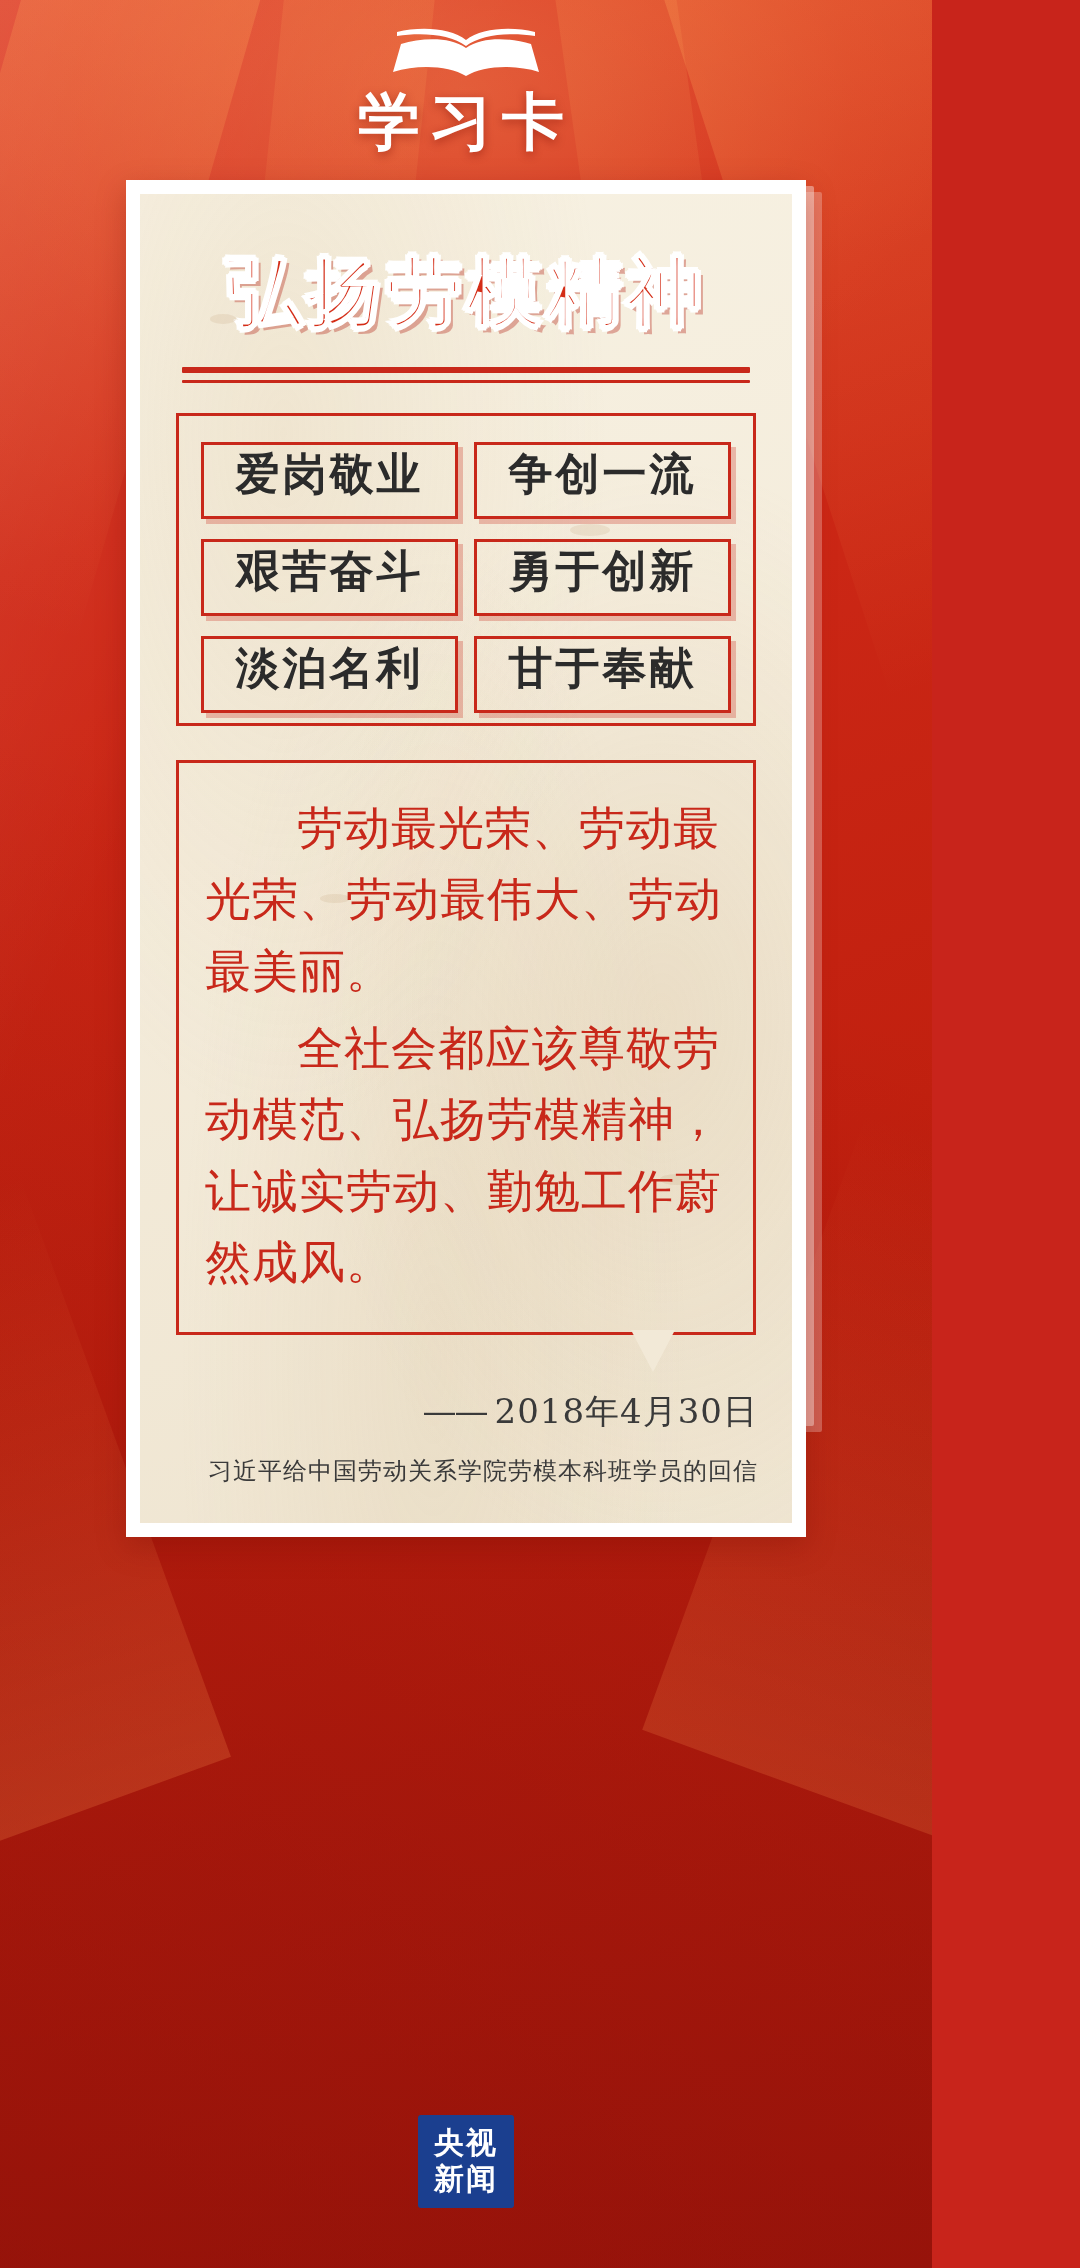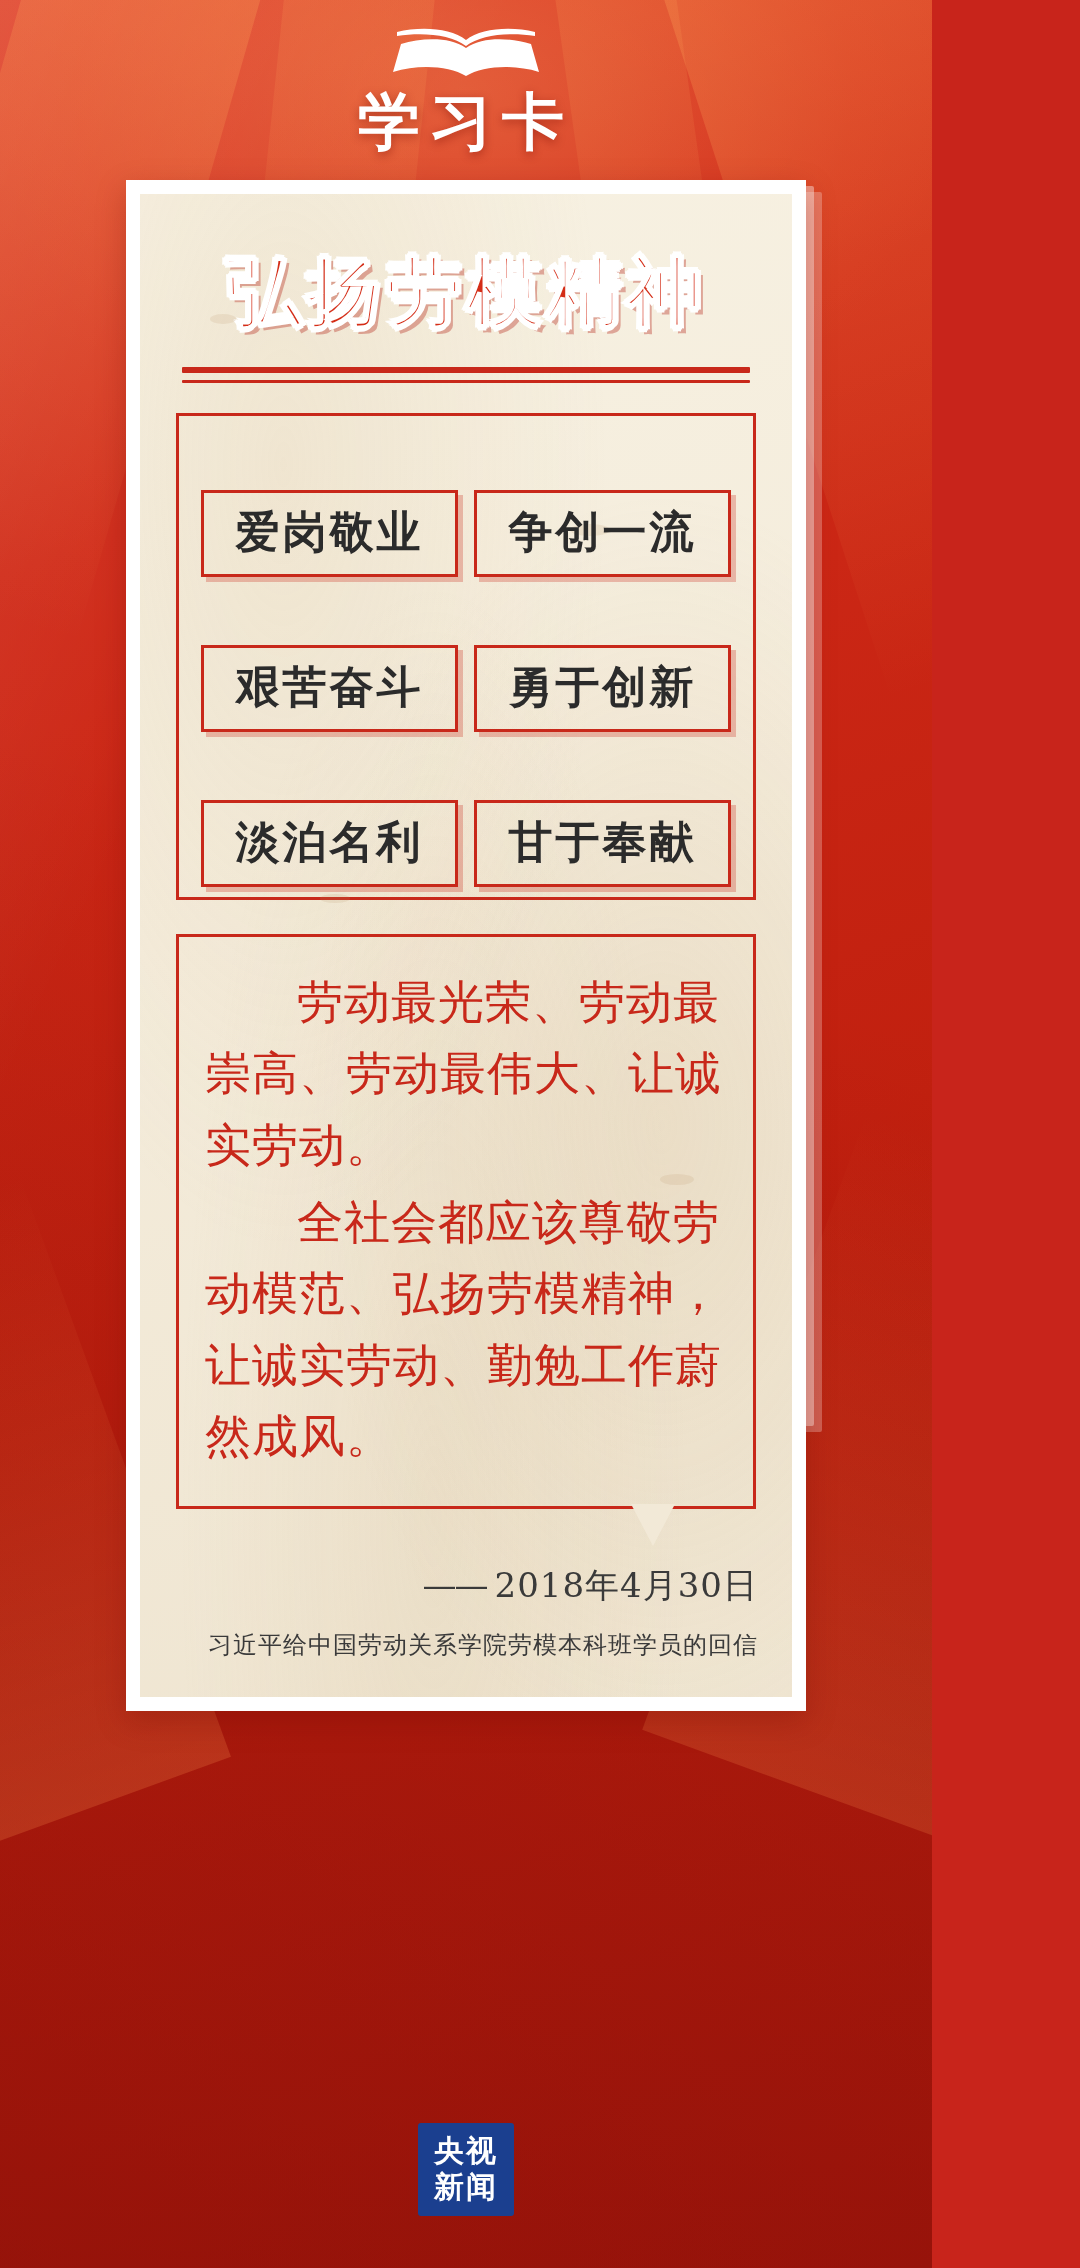--- a/index.html
+++ b/index.html
@@ -129,30 +129,29 @@
     margin: 0 2px 34px;
   }
   .kw-grid {
     display: grid;
     grid-template-columns: 1fr 1fr;
     gap: 20px 16px;
   }
   .kw {
     position: relative;
     border: 3px solid #c8281a;
-    padding: 10px 4px 12px;
+    padding: 0 4px 12px;
     text-align: center;
     font-family: "DejaVu Sans", "Liberation Sans", sans-serif;
     font-size: 44px;
     font-weight: bold;
     letter-spacing: 3px;
     color: #2b2b2b;
     background: transparent;
     box-shadow: 5px 5px 0 rgba(200,40,26,0.28);
-    margin-top: 48px;
   }
 
   
   .quote-box {
     position: relative;
     border: 3px solid #c8281a;
     padding: 30px 26px 28px;
     margin: 0 2px 18px;
   }
   .quote-box p {
@@ -204,21 +203,21 @@
   }
   .attrib .source {
     font-size: 24px;
     letter-spacing: 1px;
     white-space: nowrap;
   }
 
   
   .footer {
     position: absolute;
-    left: 0; right: 0; bottom: 52px;
+    left: 0; right: 0; bottom: 60px;
     text-align: center;
     z-index: 6;
   }
   .logo {
     display: inline-block;
     background: #1b3f8f;
     color: #ffffff;
     font-family: "DejaVu Sans", "Liberation Sans", sans-serif;
     font-weight: bold;
     font-size: 30px;
@@ -275,21 +274,21 @@
           <div class="kw">爱岗敬业</div>
           <div class="kw">争创一流</div>
           <div class="kw">艰苦奋斗</div>
           <div class="kw">勇于创新</div>
           <div class="kw">淡泊名利</div>
           <div class="kw">甘于奉献</div>
         </div>
       </div>
 
       <div class="quote-box">
-        <p>劳动最光荣、劳动最崇高、劳动最伟大、让诚实劳动。</p>
+        <p>劳动最光荣、劳动最光荣、劳动最伟大、劳动最美丽。</p>
         <p>全社会都应该尊敬劳动模范、弘扬劳模精神，让诚实劳动、勤勉工作蔚然成风。</p>
         <div class="tail-outline"></div>
         <div class="tail"></div>
       </div>
 
       <div class="attrib">
         <div class="date">
           <span class="dash">——</span><span>2018年4月30日</span>
         </div>
         <div class="source">习近平给中国劳动关系学院劳模本科班学员的回信</div>

